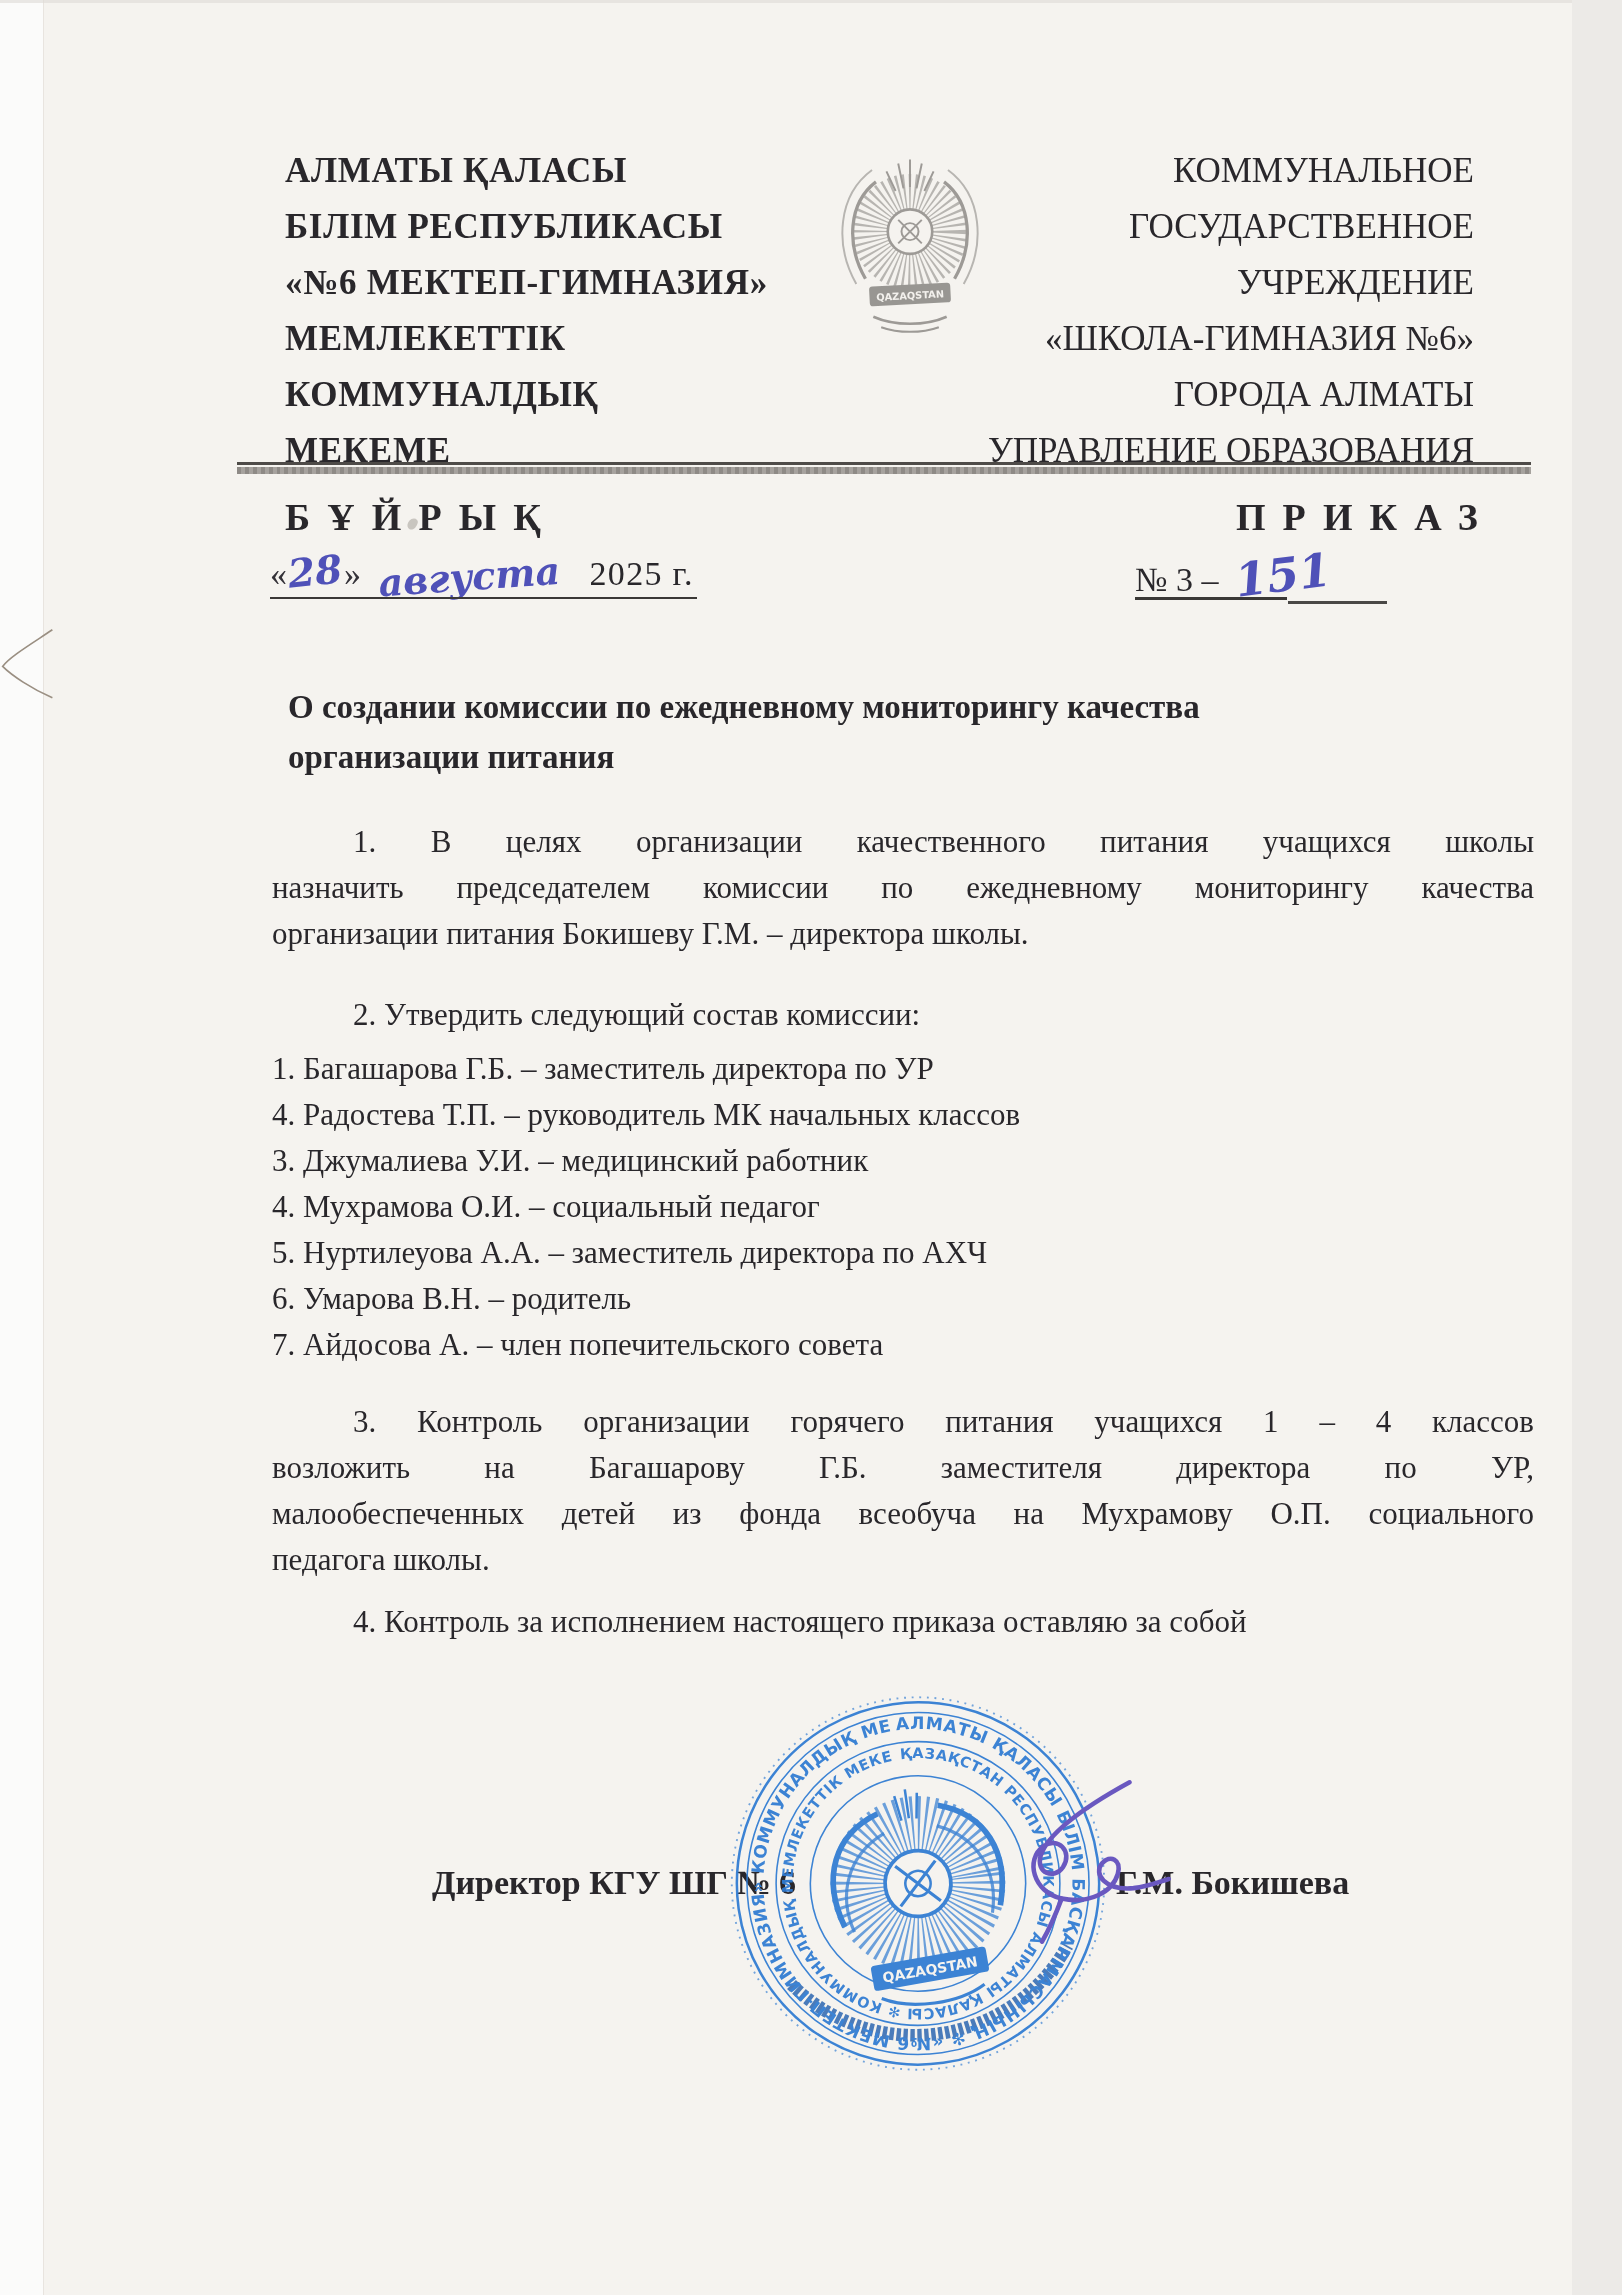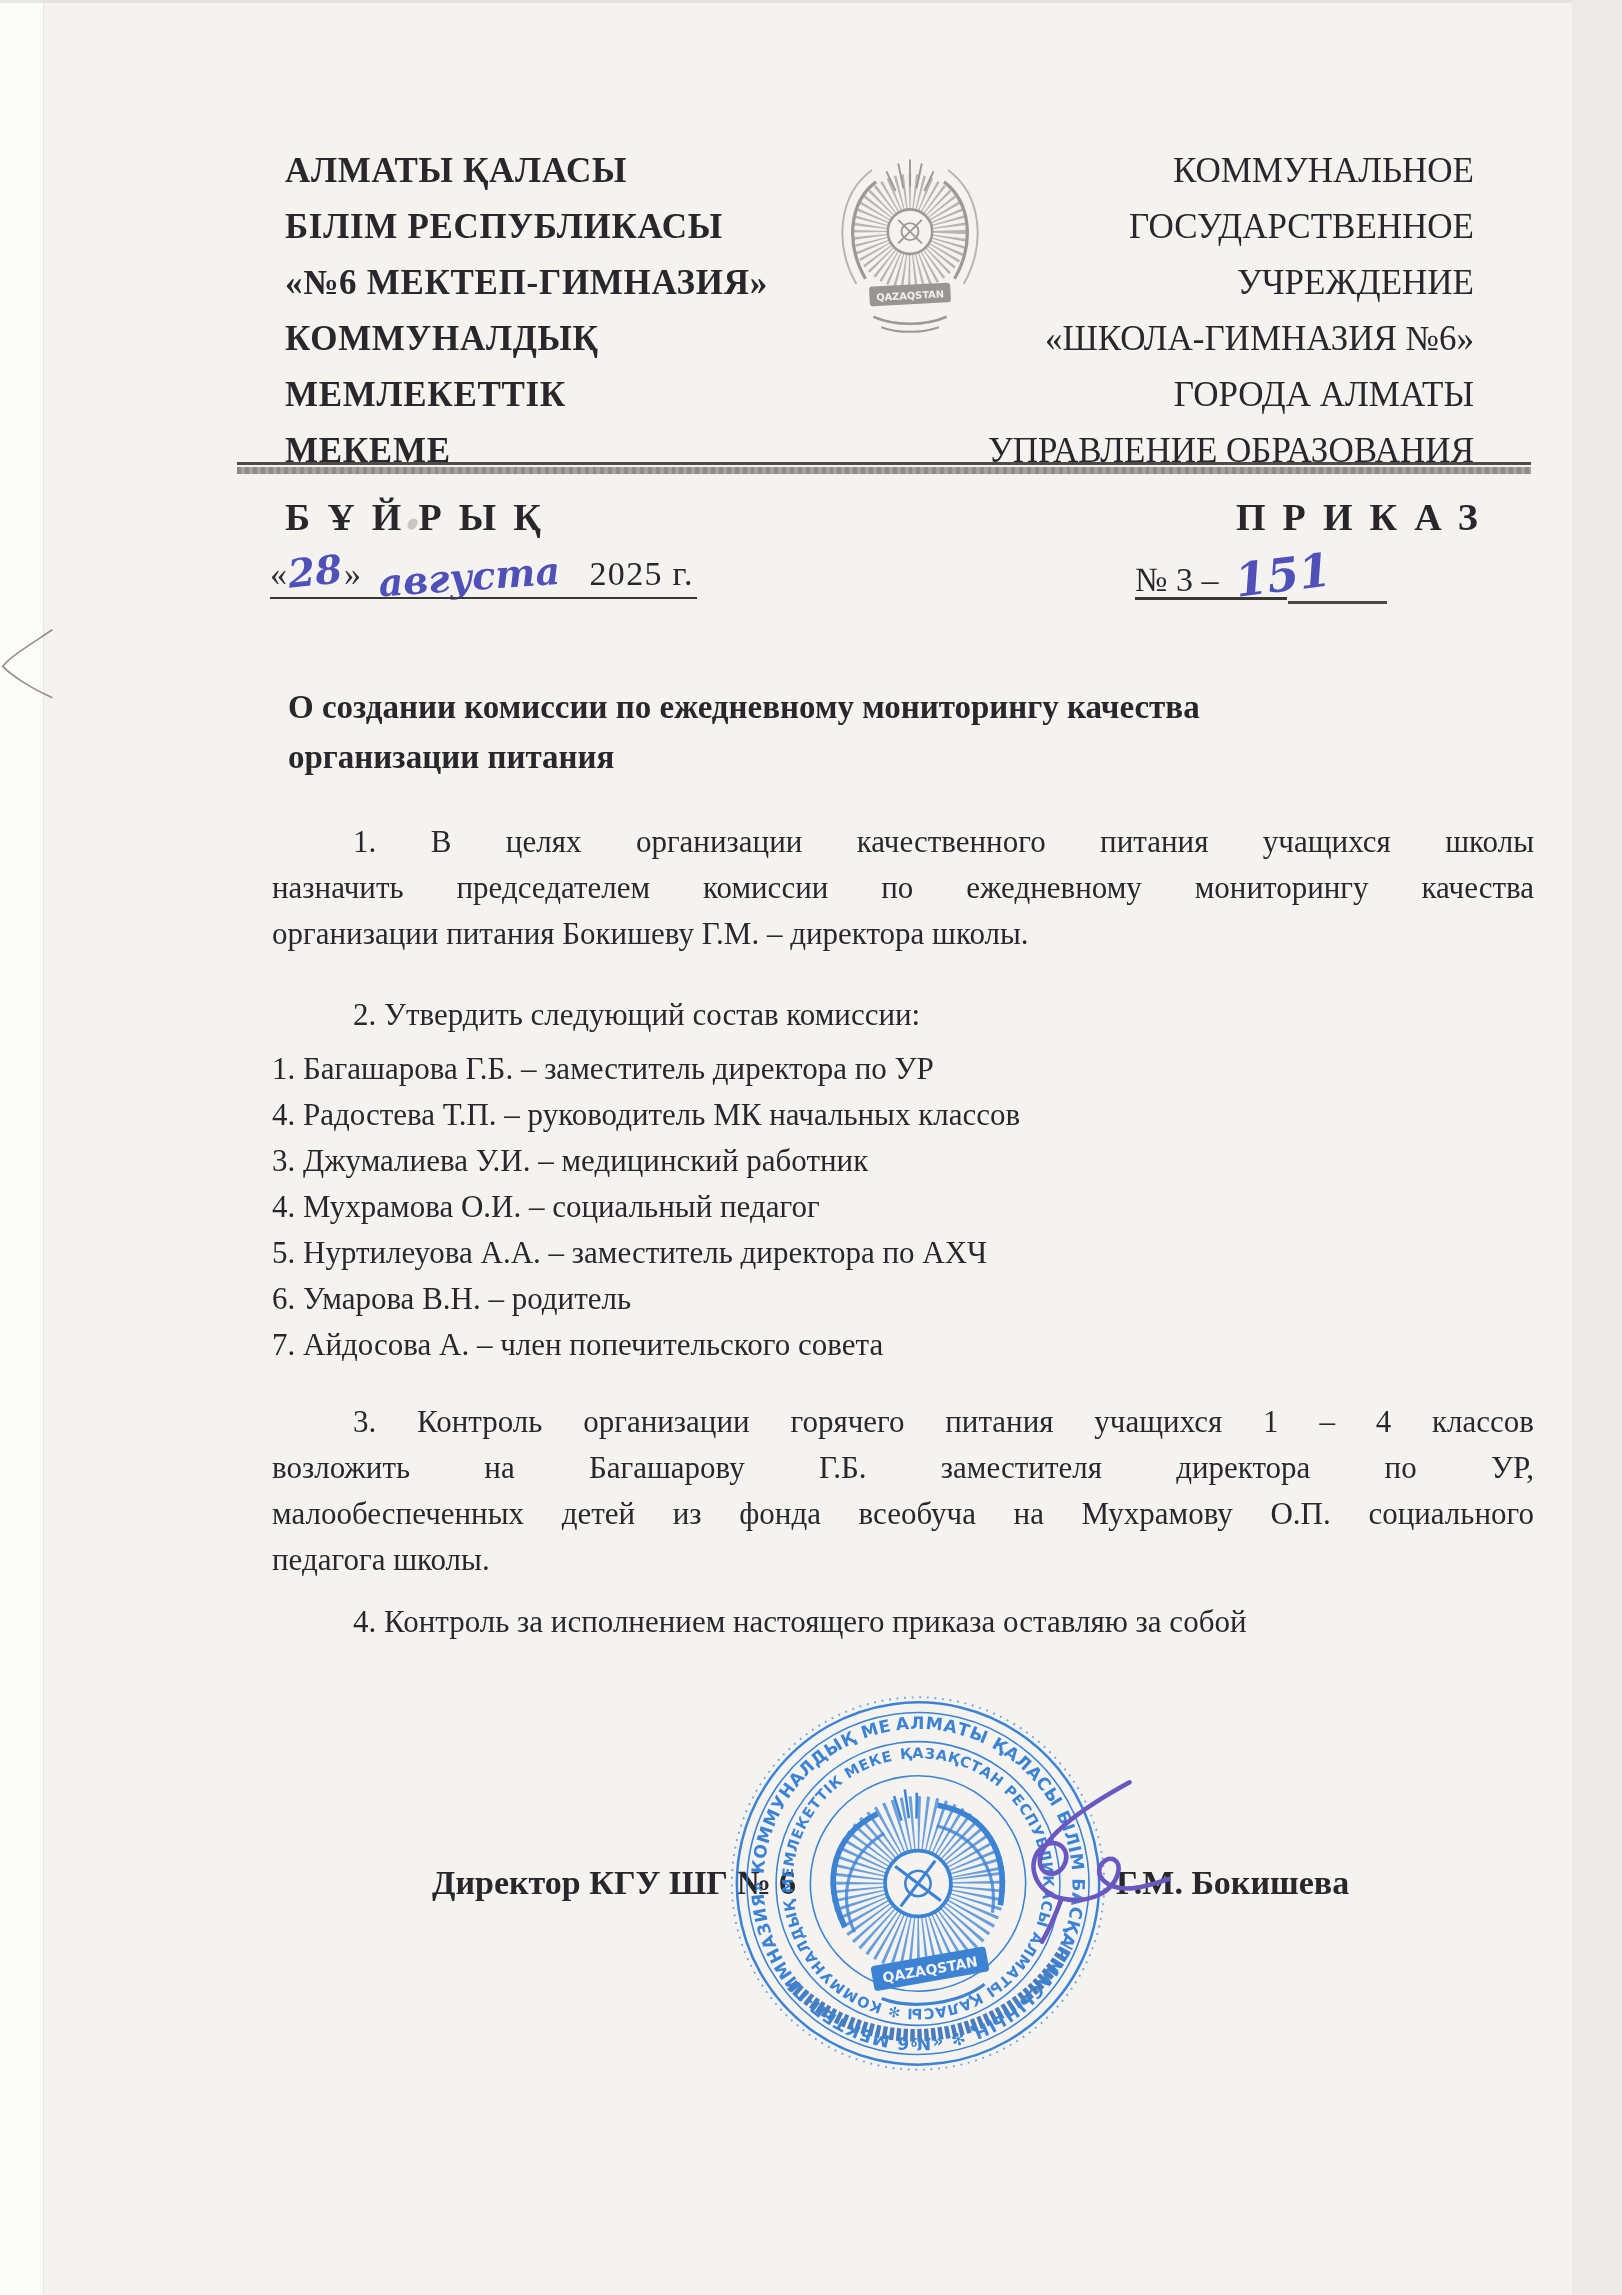--- a/index.html
+++ b/index.html
@@ -69,22 +69,22 @@
 <body>
 
 <div class="page">
   <div class="scan-edge-left"></div>
   <div class="scan-edge-top"></div>
 
   <div class="org-left">
     <div class="org-line">АЛМАТЫ ҚАЛАСЫ</div>
     <div class="org-line">БІЛІМ РЕСПУБЛИКАСЫ</div>
     <div class="org-line">«№6  МЕКТЕП-ГИМНАЗИЯ»</div>
+    <div class="org-line">МЕМЛЕКЕТТІК</div>
     <div class="org-line">КОММУНАЛДЫҚ</div>
-    <div class="org-line">МЕМЛЕКЕТТІК</div>
     <div class="org-line">МЕКЕМЕ</div>
   </div>
 
   <svg class="emblem" viewBox="0 0 336 336">
     <g stroke="#94918d" fill="none">
       <circle cx="168" cy="172" r="60" stroke-width="56" stroke-dasharray="2.8 5" opacity=".7"></circle>
       <circle cx="168" cy="172" r="34" fill="#f5f3ef" stroke-width="4"></circle>
       <circle cx="168" cy="172" r="13" stroke-width="3"></circle>
       <path d="M150,154 L186,190 M186,154 L150,190" stroke-width="3"></path>
       <path d="M100,244 C70,192 74,128 116,96" stroke-width="5"></path>

